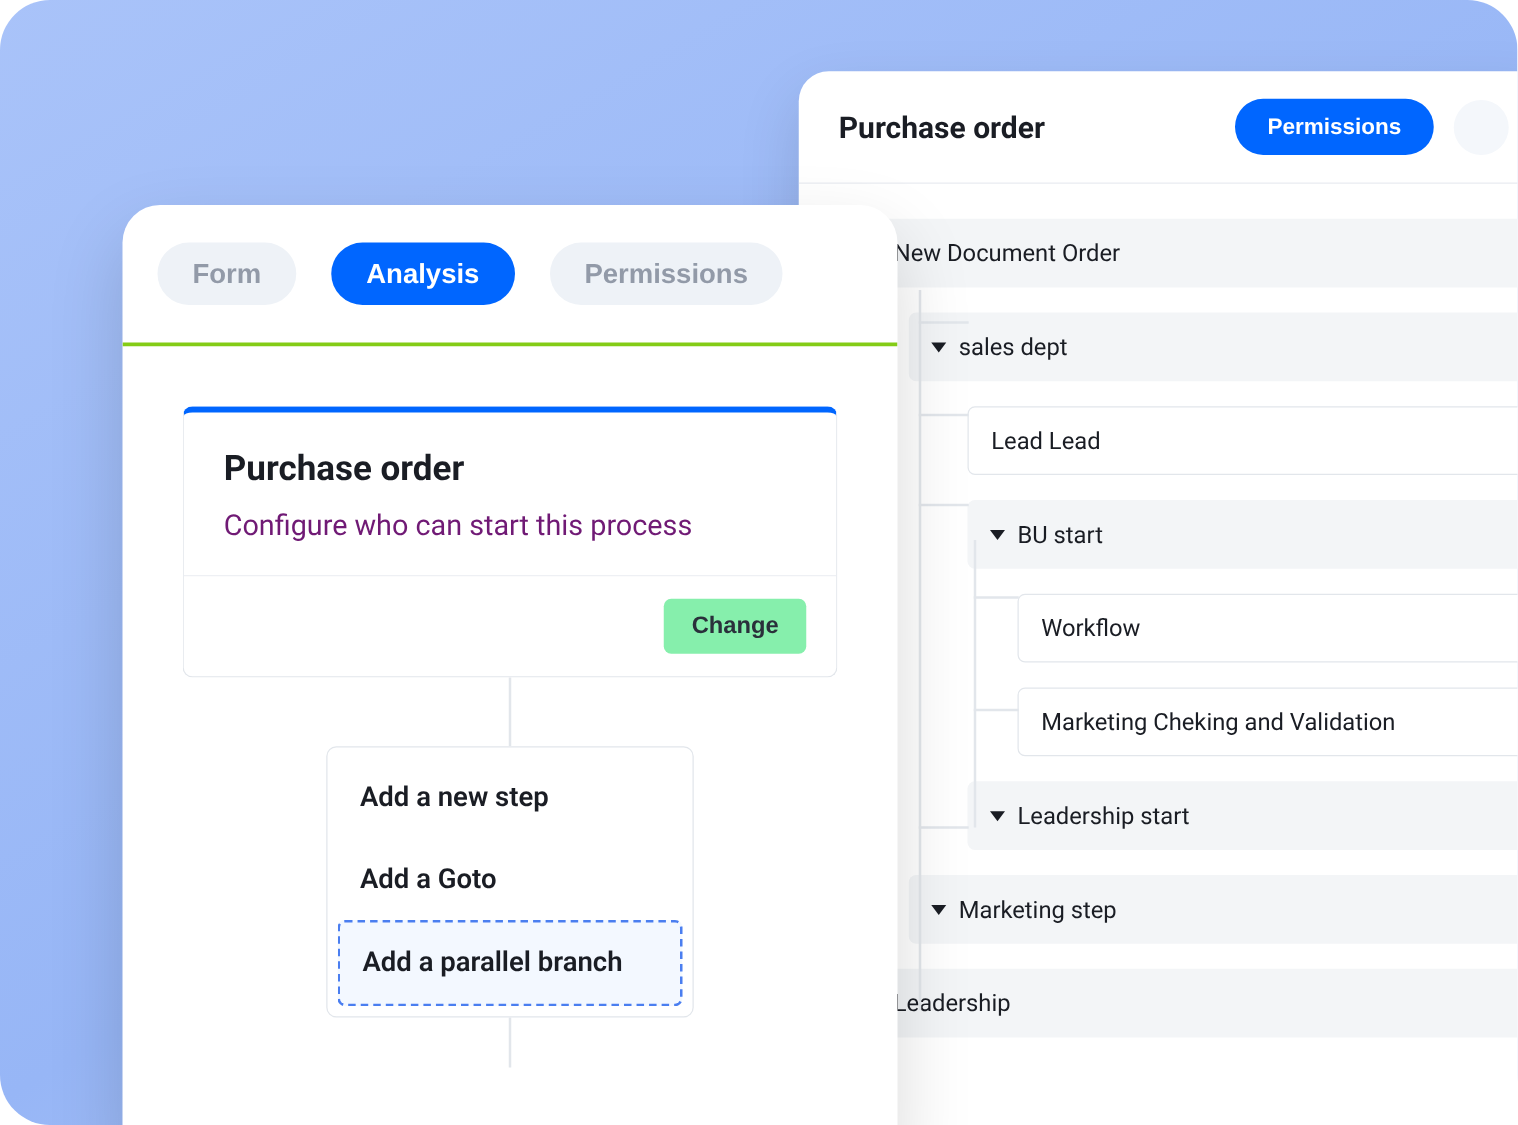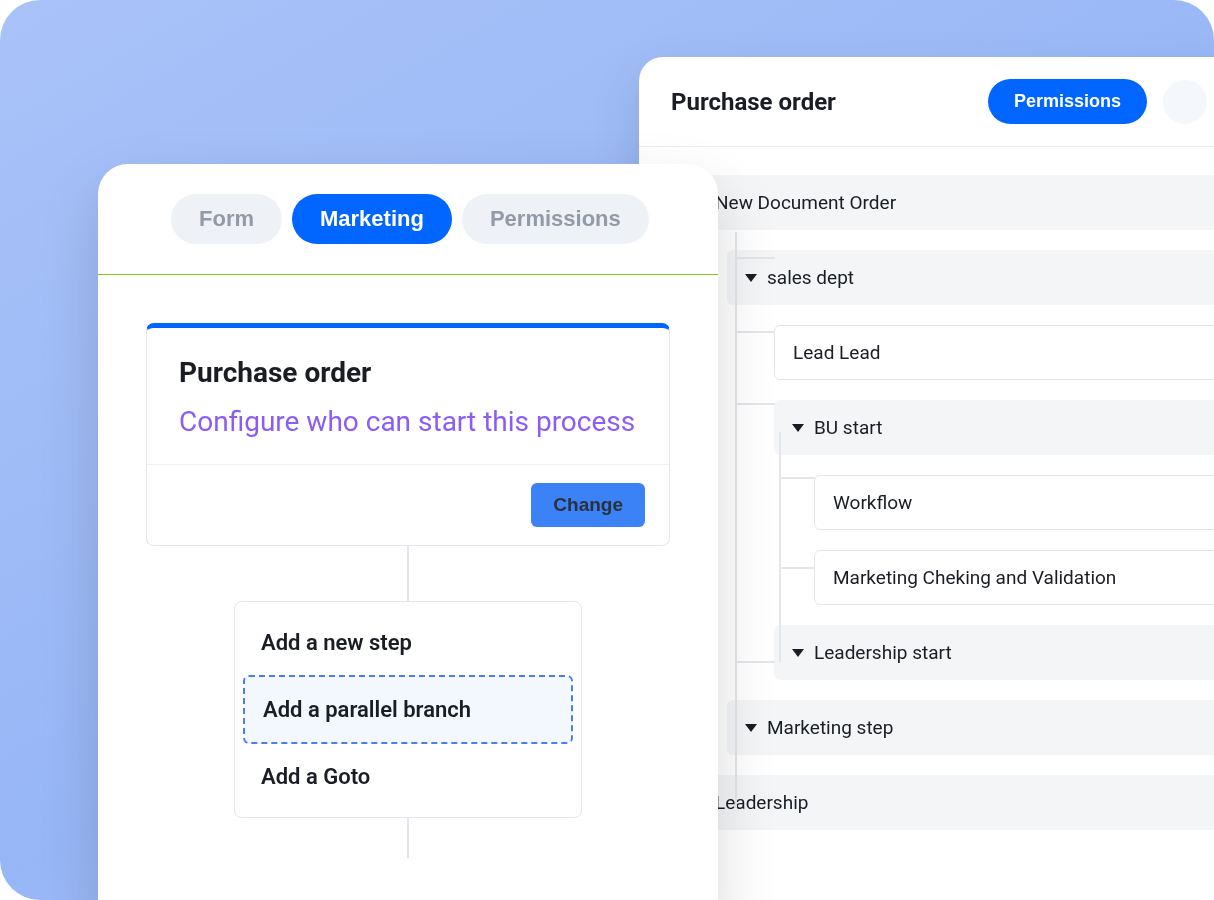--- a/index.html
+++ b/index.html
@@ -111,23 +111,23 @@
   top: 164px;
   width: 620px;
   height: 760px;
   background: #fff;
   border-radius: 30px 30px 0 0;
   box-shadow: 0 25px 60px rgba(0,0,0,.15);
   overflow: hidden;
 }
 .l-tabs {
   display: flex;
-  gap: 10px;
-  padding: 30px 73px;
-  border-bottom: 1px solid #84cc16;
+  gap: 28px;
+  padding: 30px 28px;
+  border-bottom: 3px solid #84cc16;
 }
 .pill {
   border: none;
   border-radius: 999px;
   padding: 12px 28px;
   font-size: 22px;
   font-weight: 700;
   cursor: pointer;
 }
 .pill-inactive {
@@ -152,45 +152,45 @@
   padding: 28px 32px 26px 32px;
   border-bottom: 1px solid #eef0f4;
 }
 .card-title {
   font-size: 28px;
   font-weight: 700;
   color: #1a1d24;
   margin-bottom: 16px;
 }
 .card-sub {
-  font-size: 28px;
-  color: #8b5cf6;
+  font-size: 23px;
+  color: #701a75;
 }
 .card-bottom {
   padding: 18px 24px;
   display: flex;
   justify-content: flex-end;
 }
 .change-btn {
-  background: #3b82f6;
+  background: #86efac;
   border: none;
   border-radius: 6px;
   padding: 11px 22px;
   font-size: 19px;
   font-weight: 600;
   color: #2a303b;
   cursor: pointer;
 }
 .vline {
   width: 2px; height: 55px;
   background: #e2e6eb;
   margin: 0 auto;
 }
 .menu {
-  width: 348px;
+  width: 294px;
   margin: 0 auto;
   border: 1px solid #e2e6eb;
   border-radius: 8px;
   background: #fff;
   padding: 8px;
 }
 .menu-item {
   padding: 20px 18px;
   font-size: 22px;
   font-weight: 600;
@@ -271,38 +271,38 @@
 
     <div class="tree-node lvl0" style="padding-left:76px;">
       <span>Leadership</span>
     </div>
   </div>
 </div>
 
 <div class="win-left">
   <div class="l-tabs">
     <button class="pill pill-inactive">Form</button>
-    <button class="pill pill-active">Marketing</button>
+    <button class="pill pill-active">Analysis</button>
     <button class="pill pill-inactive">Permissions</button>
   </div>
 
   <div class="l-body">
     <div class="card">
       <div class="card-top">
         <div class="card-title">Purchase order</div>
         <div class="card-sub">Configure who can start this process</div>
       </div>
       <div class="card-bottom">
         <button class="change-btn">Change</button>
       </div>
     </div>
 
     <div class="vline"></div>
 
     <div class="menu">
       <div class="menu-item">Add a new step</div>
+      <div class="menu-item">Add a Goto</div>
       <div class="menu-item selected">Add a parallel branch</div>
-      <div class="menu-item">Add a Goto</div>
     </div>
 
     <div class="vline2"></div>
   </div>
 </div>
 
 </body></html>

